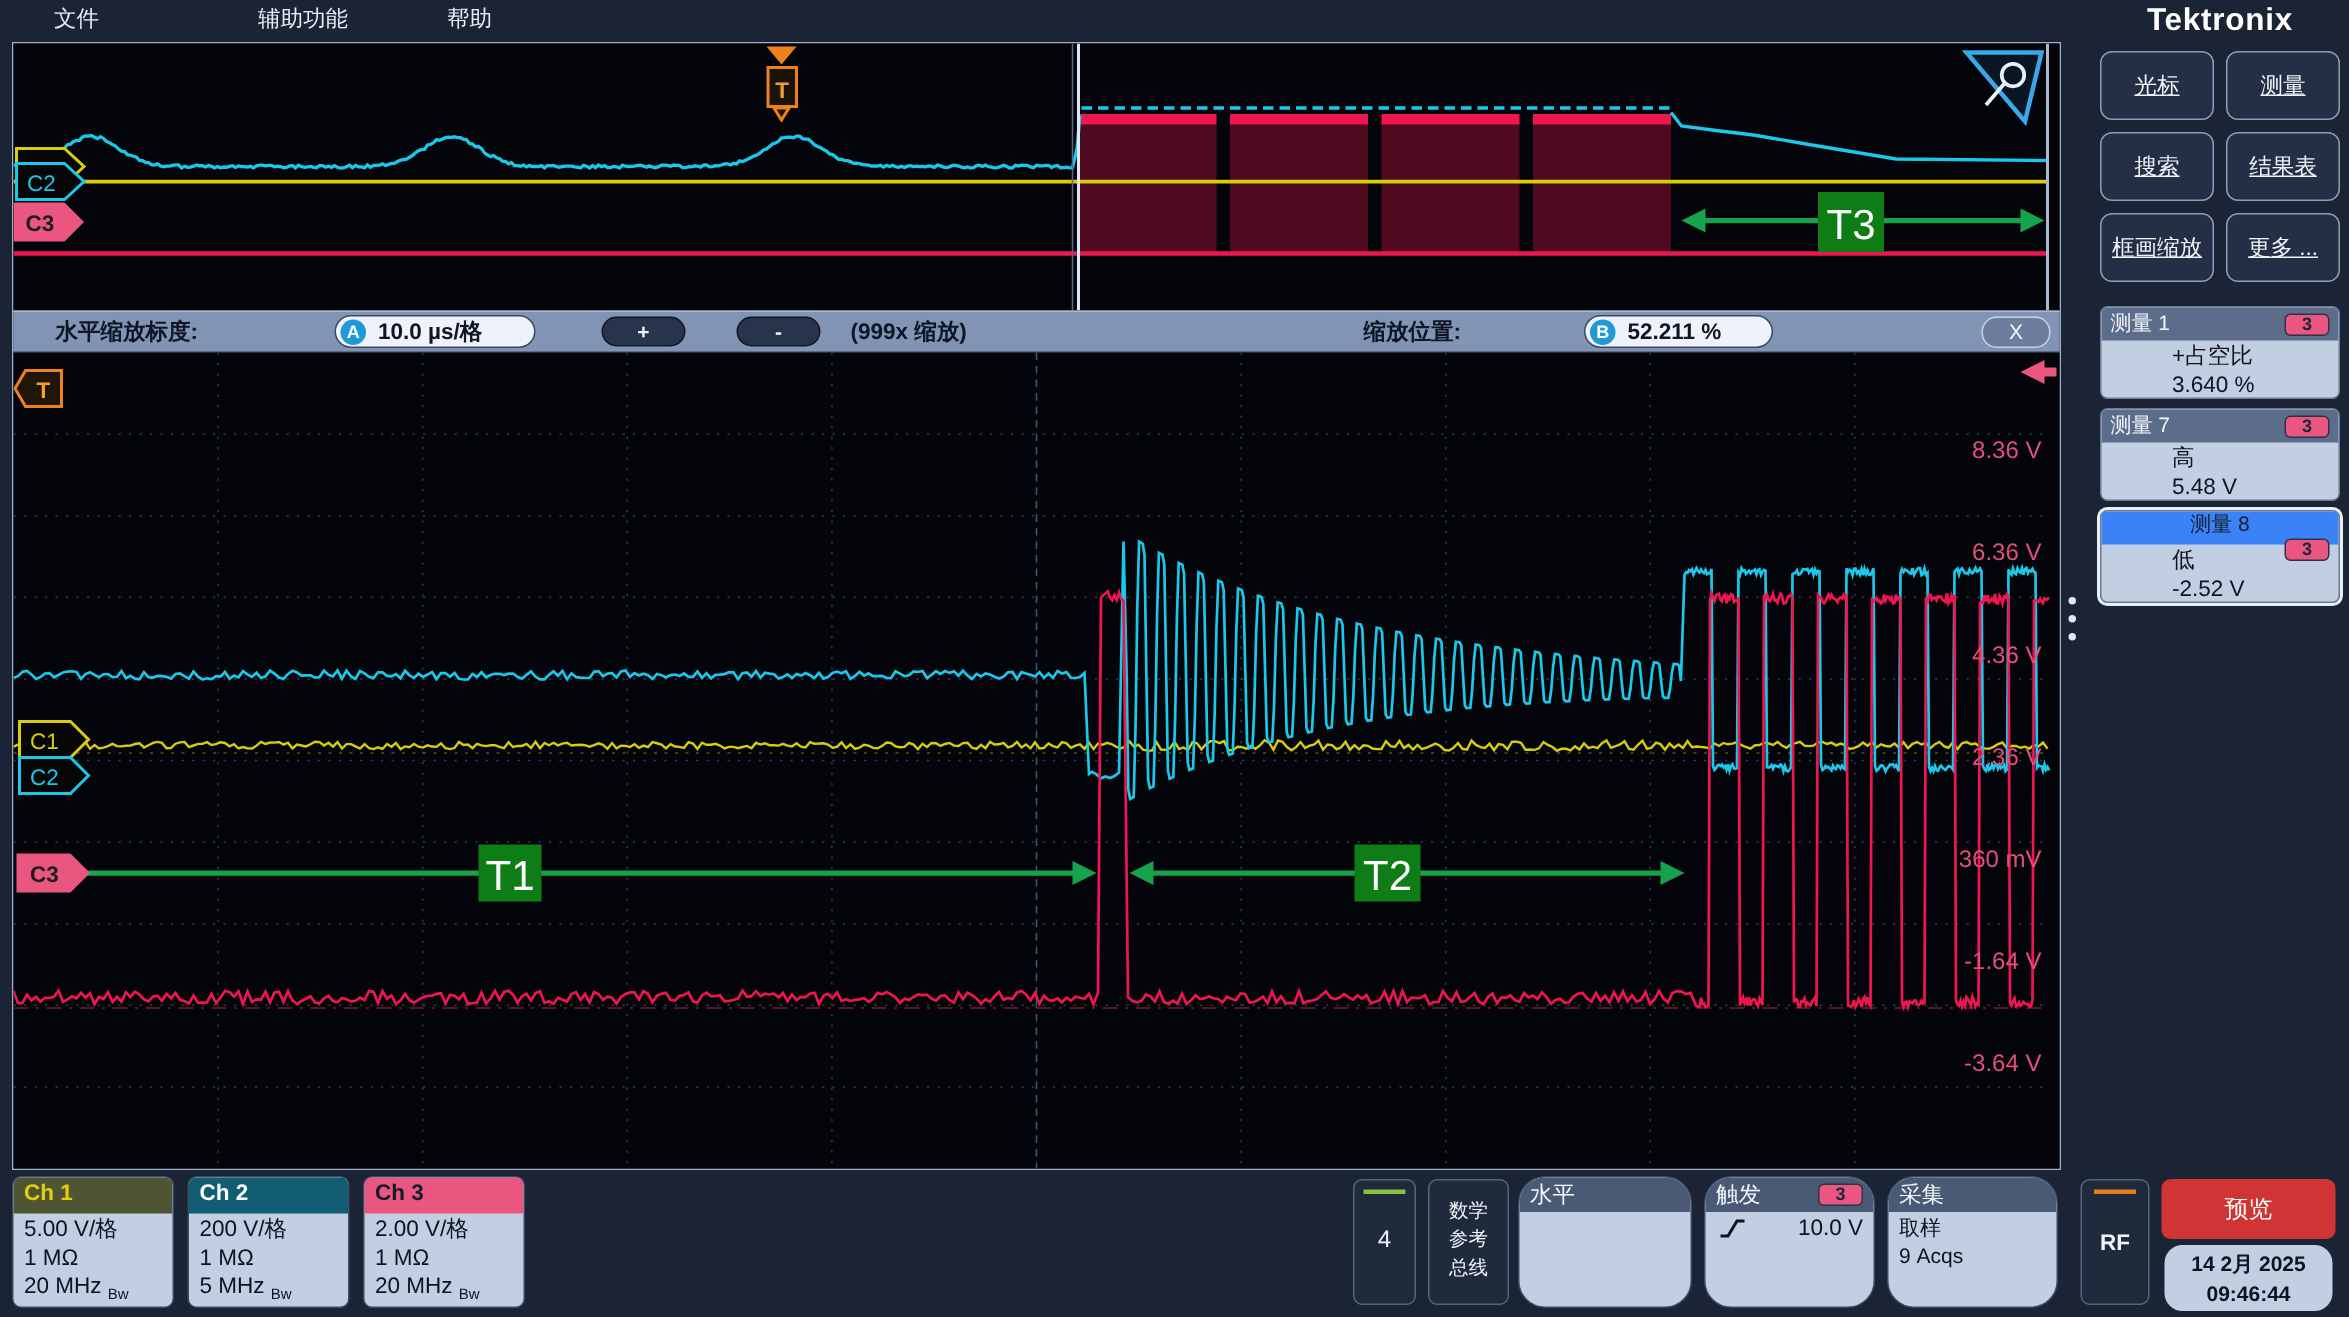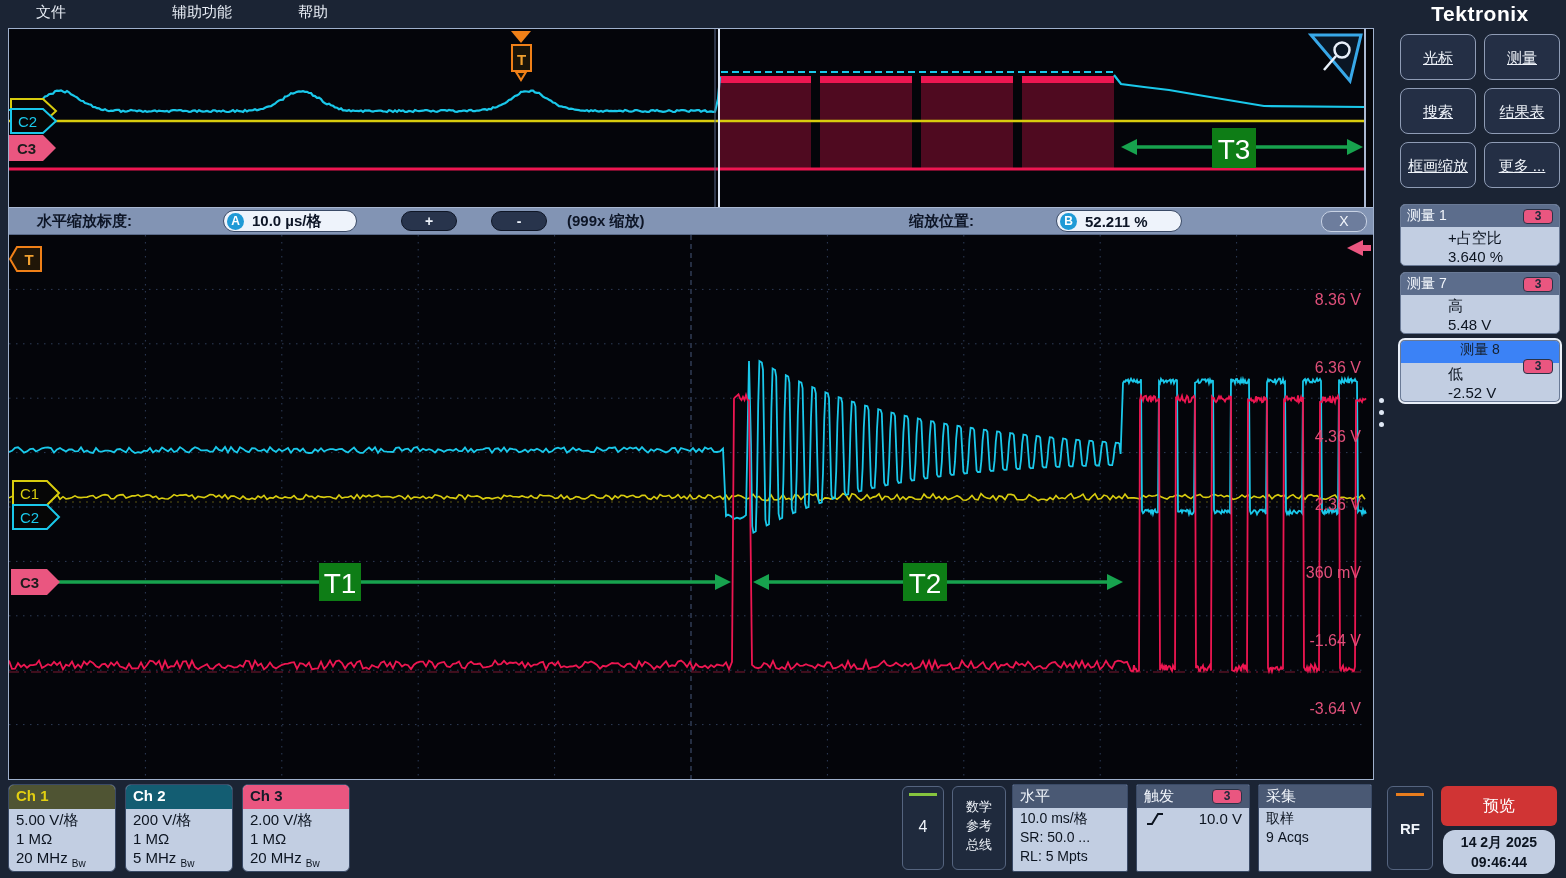--- a/index.html
+++ b/index.html
@@ -53,21 +53,21 @@
 
   
   .chbadge { position:absolute; top:784px; width:108px; height:88px; border-radius:6px;
     overflow:hidden; background:#c2cee2; border:1px solid #3a4a66; }
   .ch-hd { height:24px; font-size:15px; font-weight:bold; padding:2px 7px; }
   .ch-bd { padding:1px 7px; color:#0c1420; font-size:15px; line-height:19px; white-space:nowrap; }
   .bw { font-size:10px; vertical-align:sub; }
   .darkbadge { position:absolute; top:786px; background:#1f2a3d; border:1px solid #55647f;
     border-radius:6px; color:#f0f4fa; text-align:center; }
   .cline { display:block; margin:6px auto 0; width:28px; height:3px; }
-  .infobadge { position:absolute; top:784px; border-radius:2px; overflow:hidden;
+  .infobadge { position:absolute; top:784px; border-radius:18px; overflow:hidden;
     background:#c2cee2; border:1px solid #3a4a66; }
   .info-hd { height:23px; background:#4a5974; color:#f2f6fc; font-size:15px;
     display:flex; align-items:center; padding:0 7px; }
   .info-bd { padding:1px 7px; color:#0c1420; font-size:14px; line-height:19px; white-space:nowrap; }
   #preview { position:absolute; left:1441px; top:786px; width:116px; height:40px; background:#d03434;
     border-radius:6px; color:#fff; font-size:16px; display:flex; align-items:center; justify-content:center; }
   #datetime { position:absolute; left:1443px; top:830px; width:112px; height:44px; background:#c2cee2;
     border-radius:12px; color:#0c1420; font-size:14px; font-weight:bold; text-align:center; line-height:20px; padding-top:2px; }
 </style>
 </head>
@@ -293,21 +293,20 @@
     <div style="margin-top:22px;font-size:16px">4</div>
   </div>
   <div class="darkbadge" style="left:952px;width:54px;height:84px;font-size:13px;line-height:19px;padding-top:10px">
     <div>数学</div>
       <div>参考</div>
       <div>总线</div>
   </div>
 
   <div class="infobadge" style="left:1012px;width:116px;height:88px">
     <div class="info-hd">水平</div>
-    <div class="info-bd"><span>10.0 ms/格</span><br><span>SR: 50.0 ...</span><br><span>RL: 5 Mpts</span></div>
   </div>
   <div class="infobadge" style="left:1136px;width:114px;height:88px">
     <div class="info-hd">
         <span>触发</span>
       <span class="src3">3</span>
       </div>
     <div class="info-bd" style="display:flex;align-items:center;font-size:15px">
       <svg width="22" height="18" viewBox="0 0 22 18">
         <path d="M3,14 L8,14 L14,4 L19,4" stroke="#0c1420" stroke-width="2" fill="none"></path>
         </svg>

